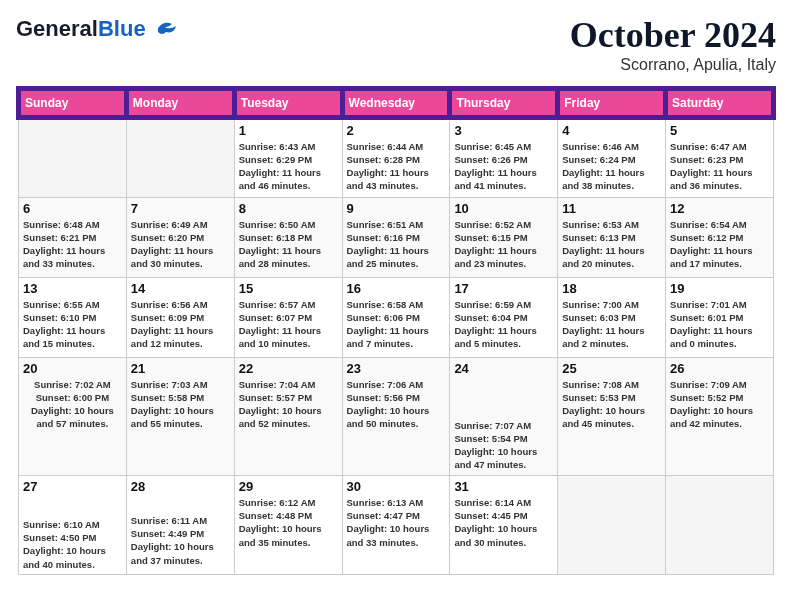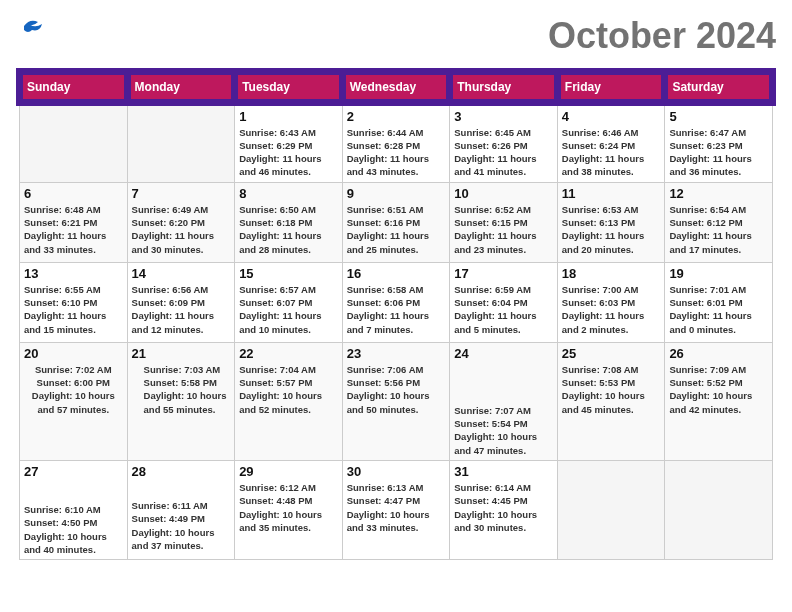--- a/index.html
+++ b/index.html
@@ -25,40 +25,41 @@
       display: flex;
       align-items: center;
       gap: 4px;
     }
     .title-area {
       text-align: right;
     }
     .month-title {
       font-size: 36px;
       font-weight: bold;
-      color: #737373;
+      color: #0f172a;
       line-height: 1.1;
+      font-family: Liberation Serif, serif;
     }
     .subtitle {
       font-size: 16px;
       color: #333;
     }
     table {
       width: 100%;
       border-collapse: collapse;
       table-layout: fixed;
     }
     th {
-      background-color: #be185d;
+      background-color: #ec4899;
       color: #fff;
       font-size: 12px;
       font-weight: bold;
       padding: 5px 4px;
       text-align: left;
-      border: 7px solid #4c1d95;
+      border: 5px solid #4c1d95;
     }
     td {
       border: 1px solid #ccc;
       vertical-align: top;
       padding: 3px 4px;
       font-size: 10px;
       color: #222;
       height: 80px;
       background: #fff;
     }
@@ -79,27 +80,31 @@
       font-weight: bold;
     }
     tr:nth-child(even) td:not(.empty) { background: #f9f9f9; }
   </style>
 </head>
 <body>
 
 <div class="header">
   <div class="logo">
     <div class="logo-row">
+      <span style="font-size:22px;font-weight:bold;color:#1a1a2e;">
+        General<span style="color:#1565c0;">Blue</span>
+      </span>
       <svg width="30" height="22" viewBox="0 0 30 22">
         <path d="M8 10 Q14 2 22 6 Q18 10 14 9 Q20 12 26 8 Q24 16 16 14 Q12 18 8 14 Z" fill="#1565c0"></path>
       </svg>
     </div>
   </div>
   <div class="title-area">
     <div class="month-title">October 2024</div>
+    <div class="subtitle">Scorrano, Apulia, Italy</div>
   </div>
 </div>
 
 <table>
   <thead>
     <tr>
     <th>Sunday</th>
         <th>Monday</th>
         <th>Tuesday</th>
         <th>Wednesday</th>
@@ -253,21 +258,21 @@
       <tr>
         <td>
           <span class="day-num">20</span>
           <div class="day-info" style="white-space: pre-line; text-align: center;">Sunrise: 7:02 AM
 Sunset: 6:00 PM
 Daylight: 10 hours
 and 57 minutes.</div>
         </td>
         <td>
           <span class="day-num">21</span>
-          <div class="day-info" style="white-space: pre-line; margin-left: 12px;">Sunrise: 7:03 AM
+          <div class="day-info" style="white-space: pre-line;">Sunrise: 7:03 AM
 Sunset: 5:58 PM
 Daylight: 10 hours
 and 55 minutes.</div>
         </td>
         <td>
           <span class="day-num">22</span>
           <div class="day-info" style="white-space: pre-line;">Sunrise: 7:04 AM
 Sunset: 5:57 PM
 Daylight: 10 hours
 and 52 minutes.</div>

